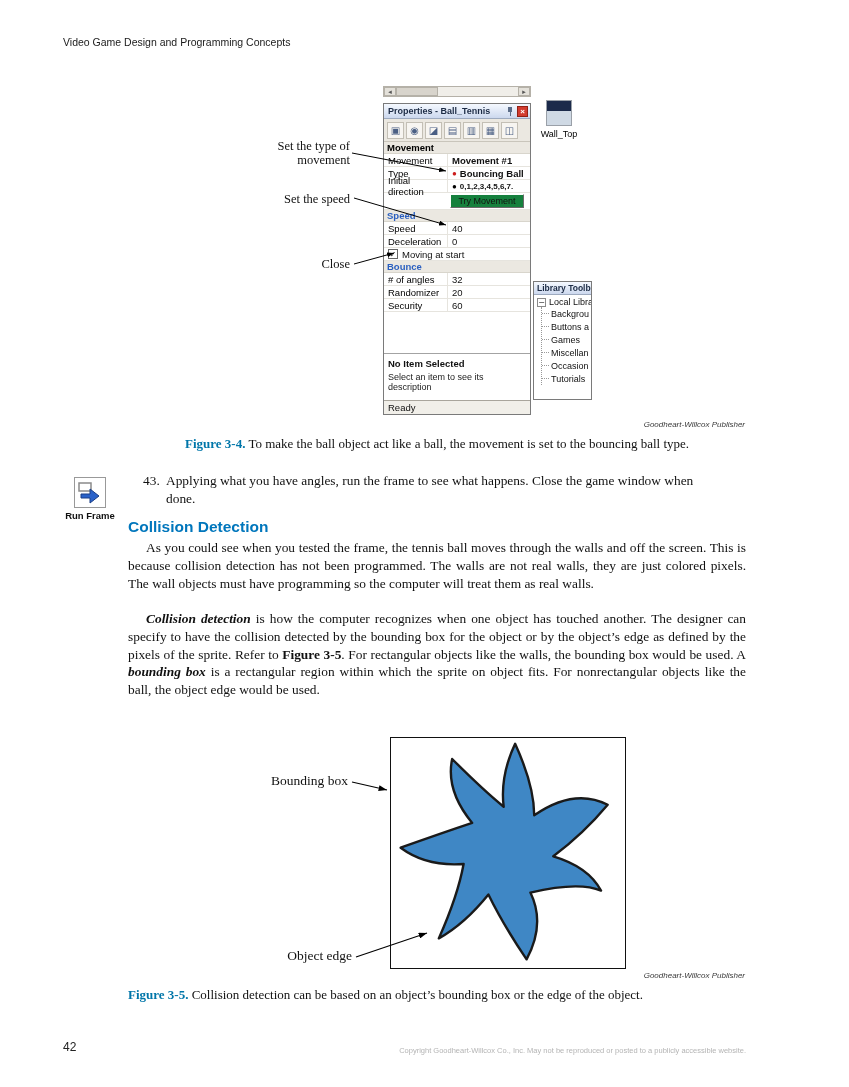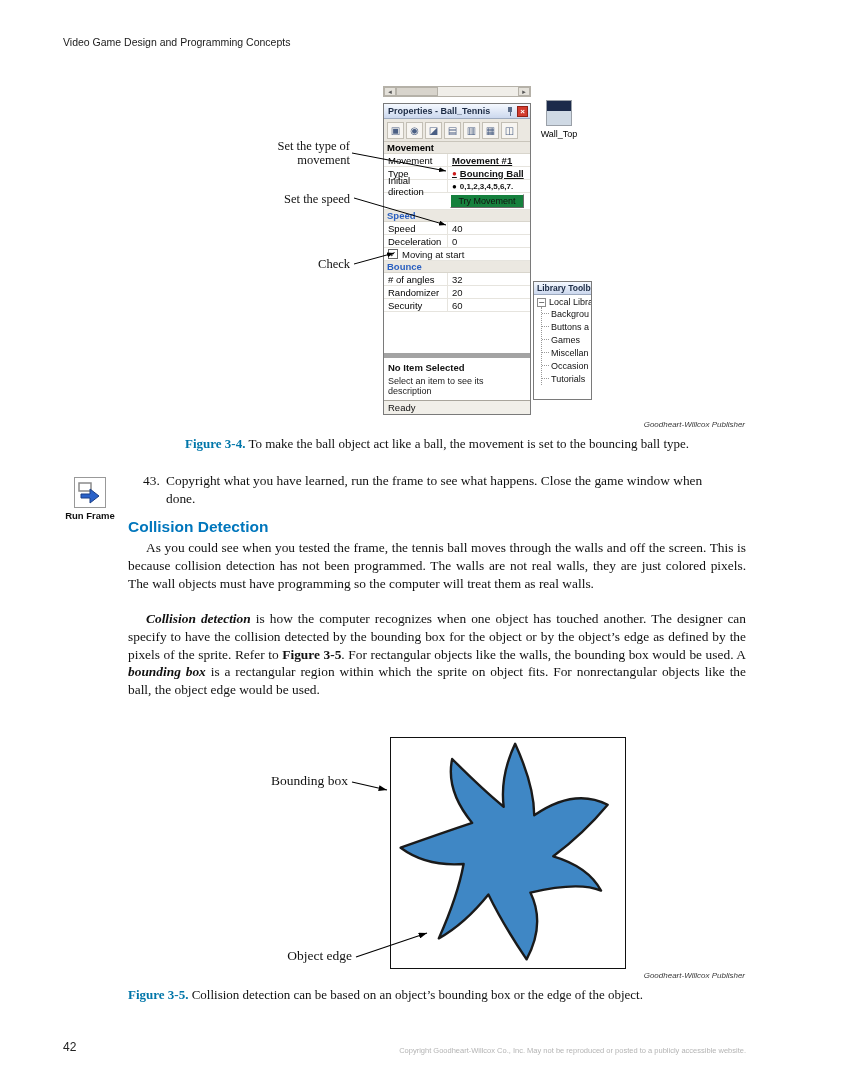--- a/index.html
+++ b/index.html
@@ -39,34 +39,34 @@
     display:flex; align-items:center; gap:2px; padding:0 3px; }
   .tico { width:17px; height:17px; background:#f7f5f1; border:1px solid #c3bfb5;
     display:flex; align-items:center; justify-content:center; font:10px "DejaVu Sans", sans-serif; color:#4a5f84; }
 
   .psection { height:12px; background:#ebe8e1; border-bottom:1px solid #d8d5cc;
     font:bold 9.5px "Liberation Sans", sans-serif; padding-left:3px; display:flex; align-items:center; color:#000; }
   .psection.blue { color:#2a5fc0; }
   .prow { display:flex; height:13px; border-bottom:1px solid #e6e4de; font:9.5px "Liberation Sans", sans-serif; }
   .plabel { width:64px; padding-left:4px; border-right:1px solid #e6e4de; display:flex; align-items:center; color:#000; }
   .pvalue { flex:1; padding-left:4px; display:flex; align-items:center; gap:3px; }
-  .bold { font-weight:bold;text-decoration:underline; }
+  .bold { font-weight:bold; }
   .ball-ico { color:#cc1d1d; font-size:8px; }
   .dir-ico { color:#000; font-size:8px; }
   .dirtext { font:bold 8px "Liberation Sans", sans-serif; }
   .btn-row { height:17px; border-bottom:1px solid #e6e4de; display:flex; align-items:center; }
   .try-btn { margin-left:66px; width:74px; height:14px; background:#15803d;
     border:1px solid; border-color:#fff #6a6a6a #6a6a6a #fff; font:9px "Liberation Sans", sans-serif;
     display:flex; align-items:center; justify-content:center; }
   .chk-row { height:13px; border-bottom:1px solid #e6e4de; display:flex; align-items:center; gap:4px; padding-left:4px;
     font:9.5px "Liberation Sans", sans-serif; }
   .chk { width:10px; height:10px; border:1px solid #666; background:#fff; font:8px "DejaVu Sans", sans-serif;
     display:flex; align-items:center; justify-content:center; color:#222; }
   .pfill { flex:1; background:#fff; }
-  .noitem { border-top:5px solid #a3a3a3; padding:4px; height:47px; }
+  .noitem { border-top:1px solid #a3a3a3; padding:4px; height:47px; }
   .noitem .t1 { font:bold 9.5px "Liberation Sans", sans-serif; margin-bottom:3px; }
   .noitem .t2 { font:9px "Liberation Sans", sans-serif; color:#222; }
   .pstatus { border-top:1px solid #a9a59c; height:14px; background:#f1efe9;
     font:9.5px "Liberation Sans", sans-serif; display:flex; align-items:center; padding-left:4px; }
 
   .walltop { left:546px; top:100px; width:26px; height:26px; border:1px solid #9aa0a8; background:#cfd9e4; }
   .walltop .band { height:10px; background:#1b2a4a; }
   .walltop-label { left:534px; top:129px; width:50px; text-align:center; font:9px "Liberation Sans", sans-serif; color:#000; }
 
   .libpanel { left:533px; top:281px; width:59px; height:119px; border:1px solid #7a7a7a; background:#fff;
@@ -233,40 +233,40 @@
           <span>Occasion</span>
         </div>
       <div class="lib-item">
           <span>Tutorials</span>
         </div>
     </div>
   </div>
 
   <div class="abs callout co-movement">Set the type of movement</div>
   <div class="abs callout co-speed">Set the speed</div>
-  <div class="abs callout co-check">Check</div>
+  <div class="abs callout co-check">Close</div>
 
   <svg class="abs overlay" style="left:350px; top:85px;" width="245" height="335">
     <defs>
       <marker id="ah1" markerWidth="7" markerHeight="5" refX="7" refY="2.5" orient="auto">
         <path d="M0,0 L7,2.5 L0,5 Z" fill="#000"></path>
       </marker>
     </defs>
     <line x1="2" y1="68" x2="96" y2="86" stroke="#000" stroke-width="1" marker-end="url(#ah1)"></line>
     <line x1="4" y1="113" x2="96" y2="140" stroke="#000" stroke-width="1" marker-end="url(#ah1)"></line>
     <line x1="4" y1="179" x2="44" y2="168" stroke="#000" stroke-width="1" marker-end="url(#ah1)"></line>
   </svg>
 
   <div class="abs credit credit-1">Goodheart-Willcox Publisher</div>
 
   <p class="abs caption cap-34"><span class="figlabel">Figure 3-4.</span><span> To make the ball object act like a ball, the movement is set to the bouncing ball type.</span></p>
 
   <div class="abs item43">
     <span class="num">43.</span>
-    <span class="txt">Copyright what you have learned, run the frame to see what happens. Close the game window when done.</span>
+    <span class="txt">Applying what you have angles, run the frame to see what happens. Close the game window when done.</span>
   </div>
 
   <div class="abs runframe">
     <svg width="26" height="24" viewBox="0 0 26 24">
       <rect x="2" y="2" width="12" height="8" fill="none" stroke="#8a8a8a" stroke-width="1.5"></rect>
       <path d="M4,13 L13,13 L13,8 L22,15 L13,22 L13,17 L4,17 Z" fill="#2a62c9" stroke="#1b3f86" stroke-width="1"></path>
     </svg>
   </div>
   <div class="abs runframe-label">Run Frame</div>
 

